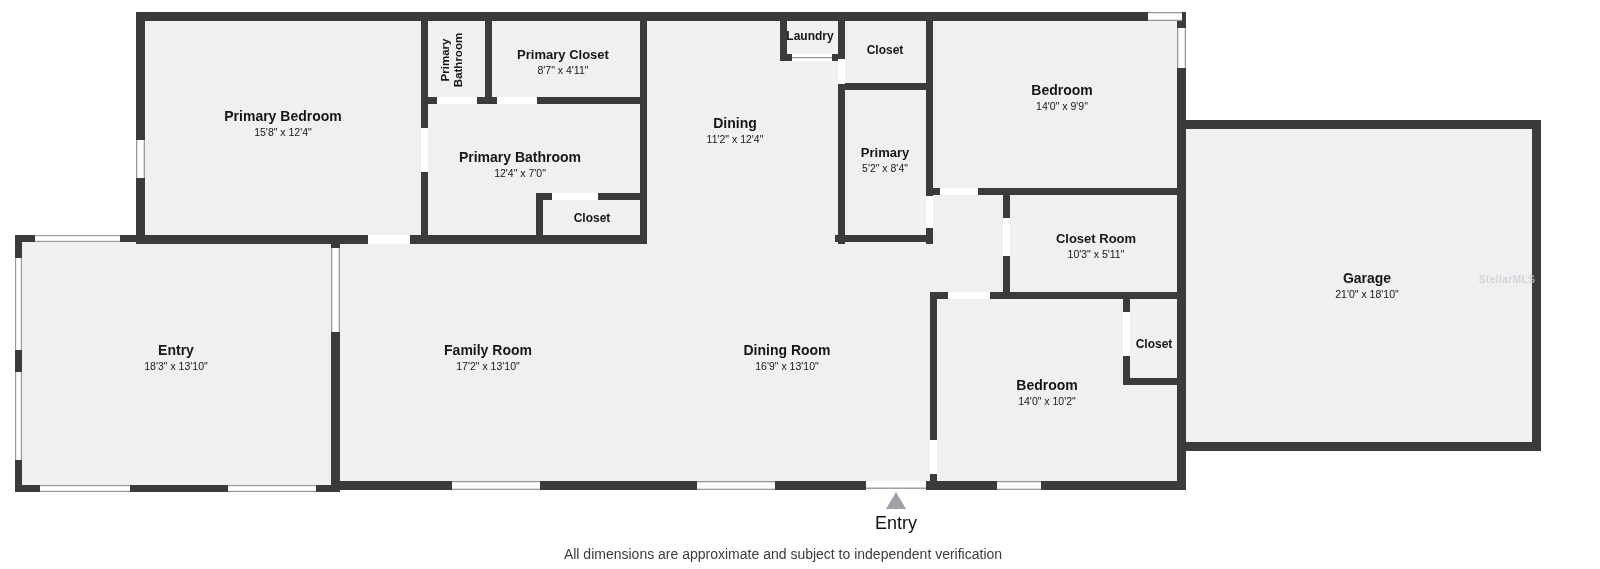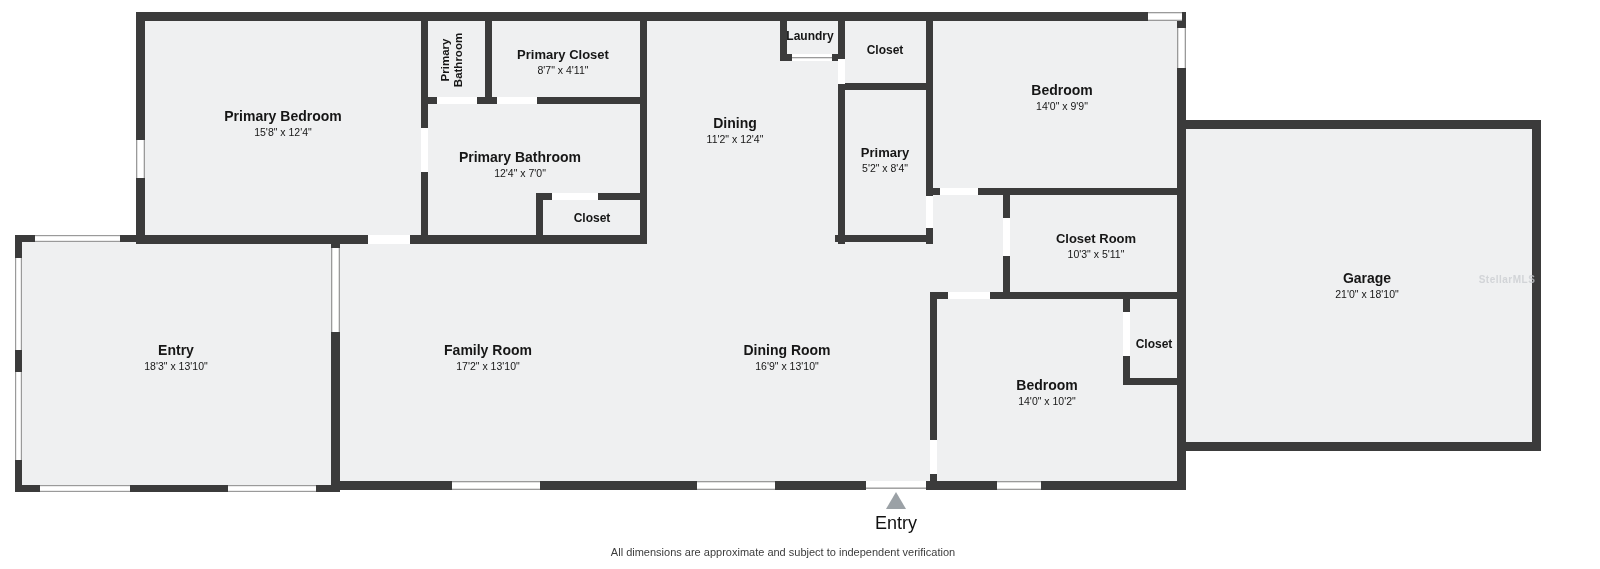--- a/index.html
+++ b/index.html
@@ -33,21 +33,21 @@
   .entry-label{
     position:absolute;
     transform:translate(-50%,-50%);
     font-size:18px;
     font-weight:normal;
     color:#111;
   }
   .footer-note{
     position:absolute;
     transform:translateX(-50%);
-    font-size:11px;
+    font-size:14px;
     color:#3c3c3c;
     text-align:right;
   }
   .watermark{
     position:absolute;
     transform:translate(-50%,-50%);
     font-size:10px;
     font-weight:bold;
     color:rgba(200,203,207,0.75);
     letter-spacing:0.5px;

